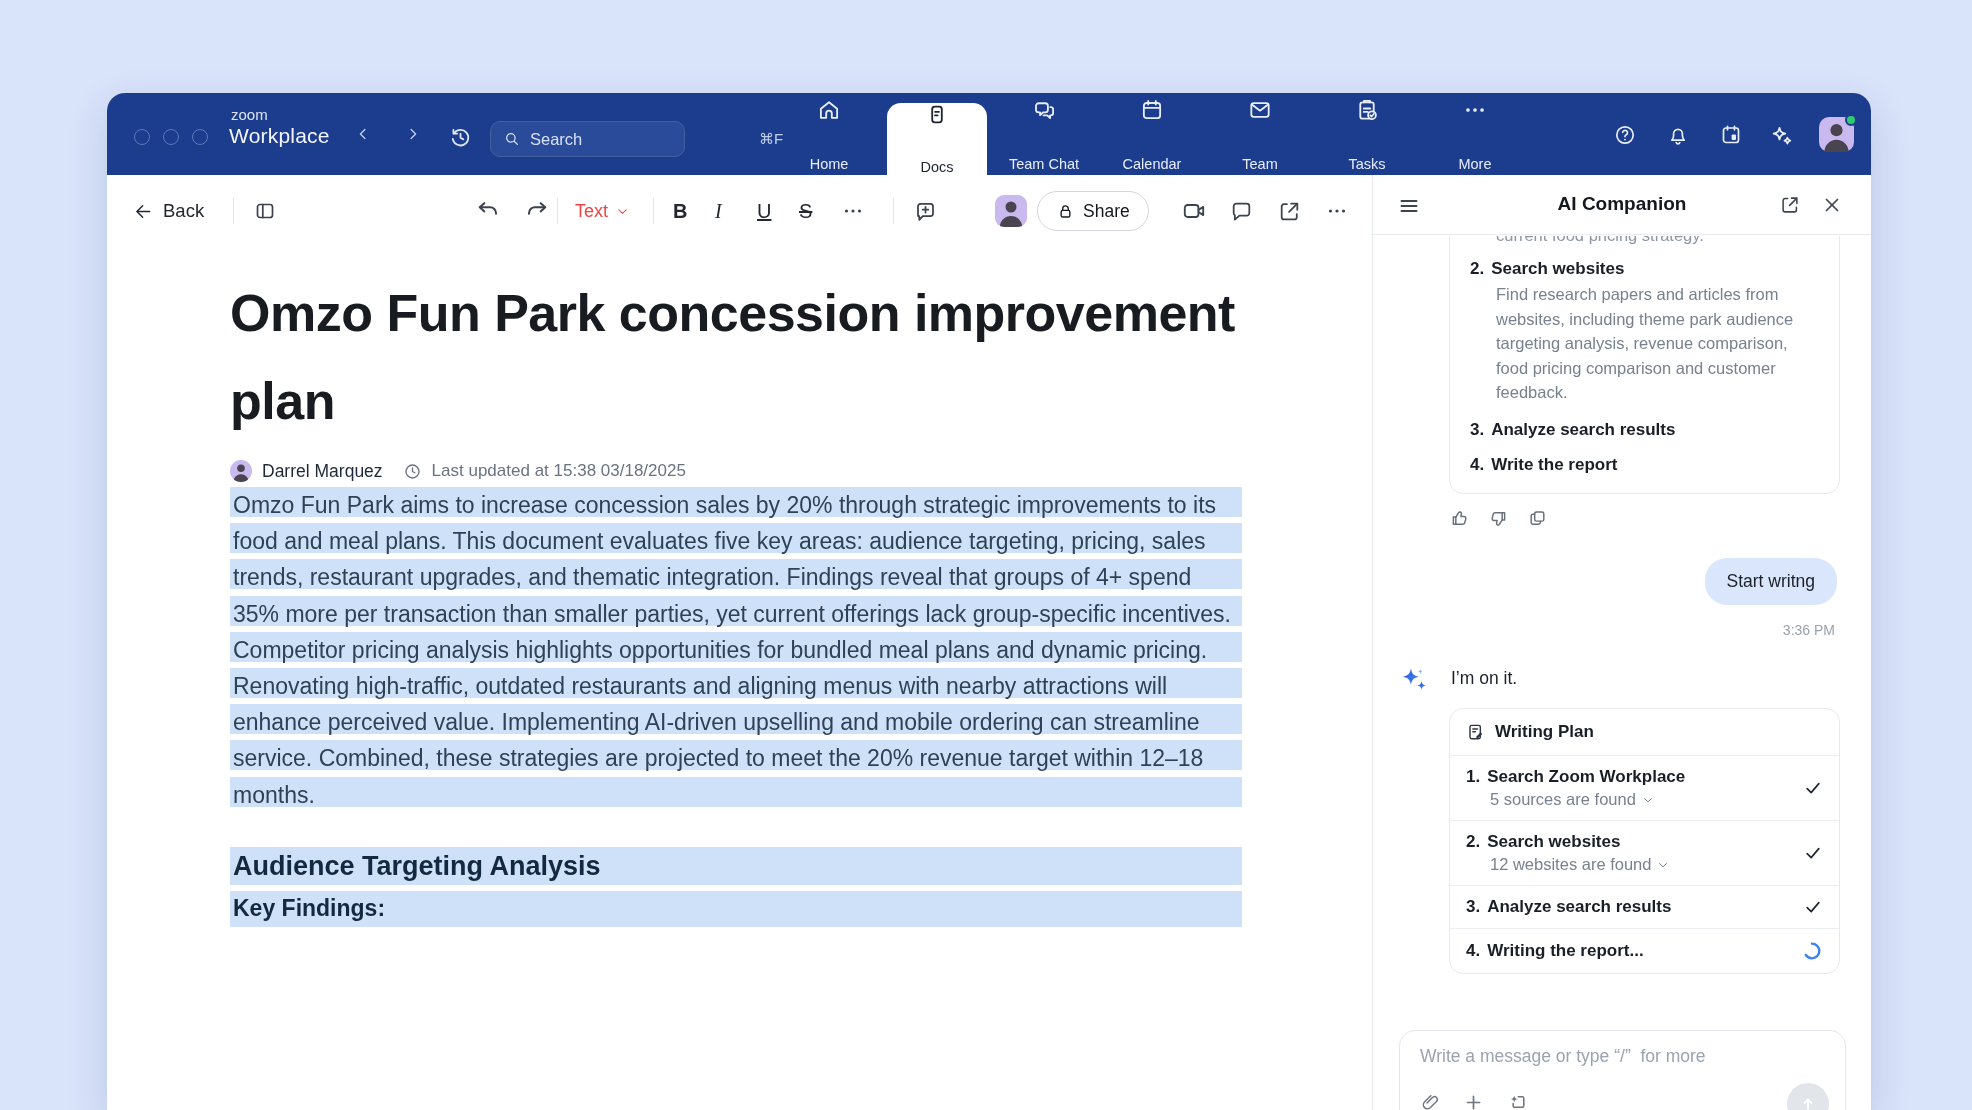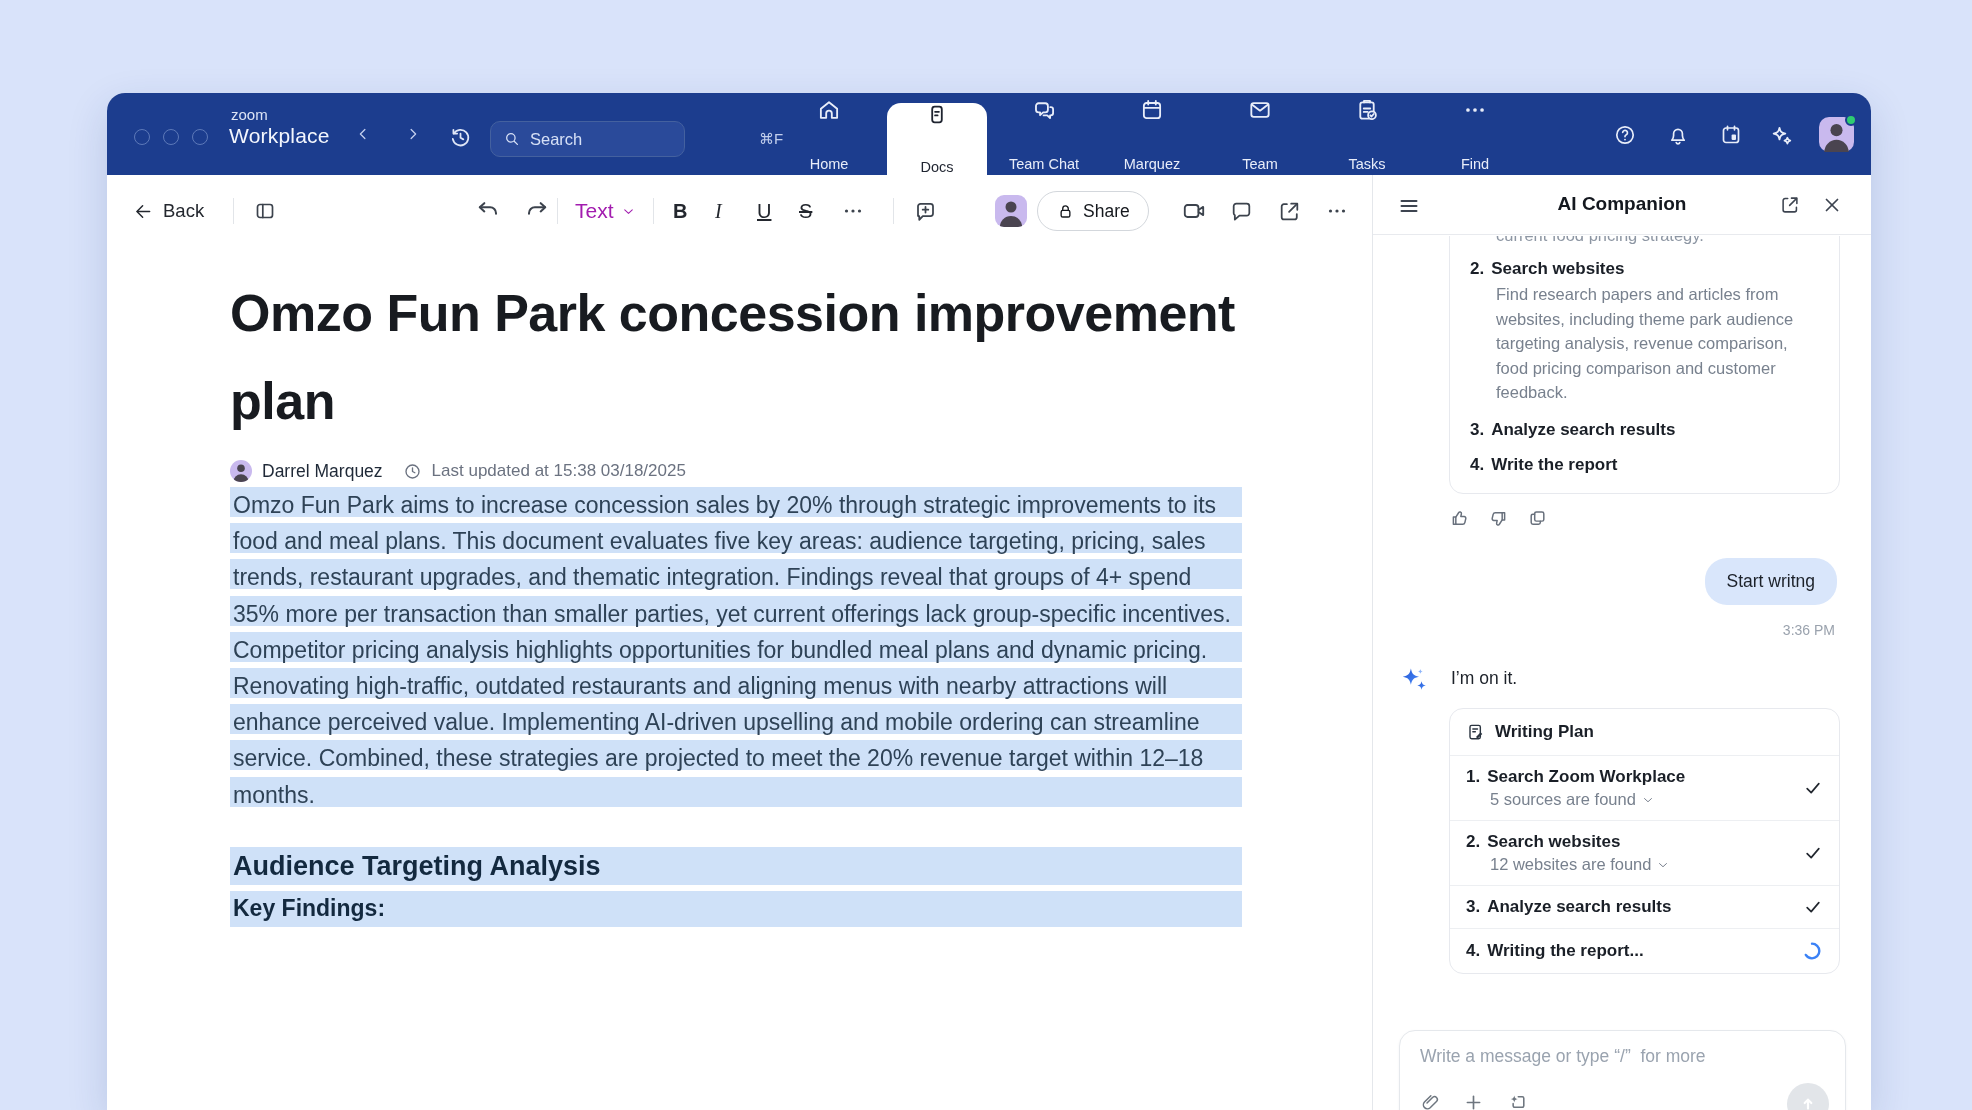--- a/index.html
+++ b/index.html
@@ -170,21 +170,21 @@
         </svg>
       <span class="tlabel">Team Chat</span>
     </div>
     <div class="tab" style="left:997px">
       <svg class="ic" width="26" height="26" viewBox="0 0 24 24">
           <rect x="4.5" y="5.5" width="15" height="14" rx="2.5"></rect>
           <path d="M4.5 10 H19.5"></path>
           <path d="M8.5 3.6 V7"></path>
           <path d="M15.5 3.6 V7"></path>
         </svg>
-      <span class="tlabel">Marquez</span>
+      <span class="tlabel">Calendar</span>
     </div>
     <div class="tab" style="left:1105px">
       <svg class="ic" width="26" height="26" viewBox="0 0 24 24">
           <rect x="4" y="5.6" width="16" height="12.8" rx="2.2"></rect>
           <path d="M4.8 7.2 L12 12.6 L19.2 7.2"></path>
         </svg>
       <span class="tlabel">Team</span>
     </div>
     <div class="tab" style="left:1212px">
       <svg class="ic" width="26" height="26" viewBox="0 0 24 24">
@@ -196,21 +196,21 @@
           <path d="M15.1 16.9 l1.1 1.1 l2 -2.3"></path>
         </svg>
       <span class="tlabel">Tasks</span>
     </div>
     <div class="tab" style="left:1320px">
       <svg width="26" height="26" viewBox="0 0 24 24" fill="currentColor">
           <circle cx="5.5" cy="12" r="1.7"></circle>
           <circle cx="12" cy="12" r="1.7"></circle>
           <circle cx="18.5" cy="12" r="1.7"></circle>
         </svg>
-      <span class="tlabel">Find</span>
+      <span class="tlabel">More</span>
     </div>
 
     <div class="topbar-right" style="left:1506px">
       <svg class="ic" width="24" height="24" viewBox="0 0 24 24">
           <circle cx="12" cy="12" r="8.2"></circle>
           <path d="M9.7 9.3 a2.4 2.4 0 1 1 3.3 2.7 c-.8 .35 -1 .8 -1 1.6"></path>
           <circle cx="12" cy="16.6" r="0.9" fill="currentColor" stroke="none"></circle>
         </svg>
     </div>
     <div class="topbar-right" style="left:1559px">
@@ -266,21 +266,21 @@
               <path d="M4.8 8.6 H14 a5.4 5.4 0 0 1 5.4 5.4 v.6"></path>
             </svg>
         </div>
         <div class="tb" style="left:417px">
           <svg class="ic" width="26" height="26" viewBox="0 0 24 24" style="stroke-width:1.9">
               <path d="M15.4 4.8 L19.6 8.6 L15.4 12.4"></path>
               <path d="M19.2 8.6 H10 a5.4 5.4 0 0 0 -5.4 5.4 v.6"></path>
             </svg>
         </div>
         <div class="tb-sep" style="left:450px"></div>
-        <div class="tb" style="left:468px; gap:7px; font-size:21px; color:#a21caf">
+        <div class="tb" style="left:468px; gap:7px; font-size:18px; color:#ef4444">
           <span>Text</span>
           <svg class="ic" width="15" height="15" viewBox="0 0 24 24">
               <path d="M6 9.5 L12 15 L18 9.5"></path>
             </svg>
         </div>
         <div class="tb-sep" style="left:546px"></div>
         <div class="tb fmt" style="left:566px; font-weight:700">B</div>
         <div class="tb fmt" style="left:608px; font-style:italic; font-family:'Liberation Serif',serif">I</div>
         <div class="tb fmt" style="left:650px; text-decoration:underline">U</div>
         <div class="tb fmt" style="left:692px; text-decoration:line-through">S</div>

